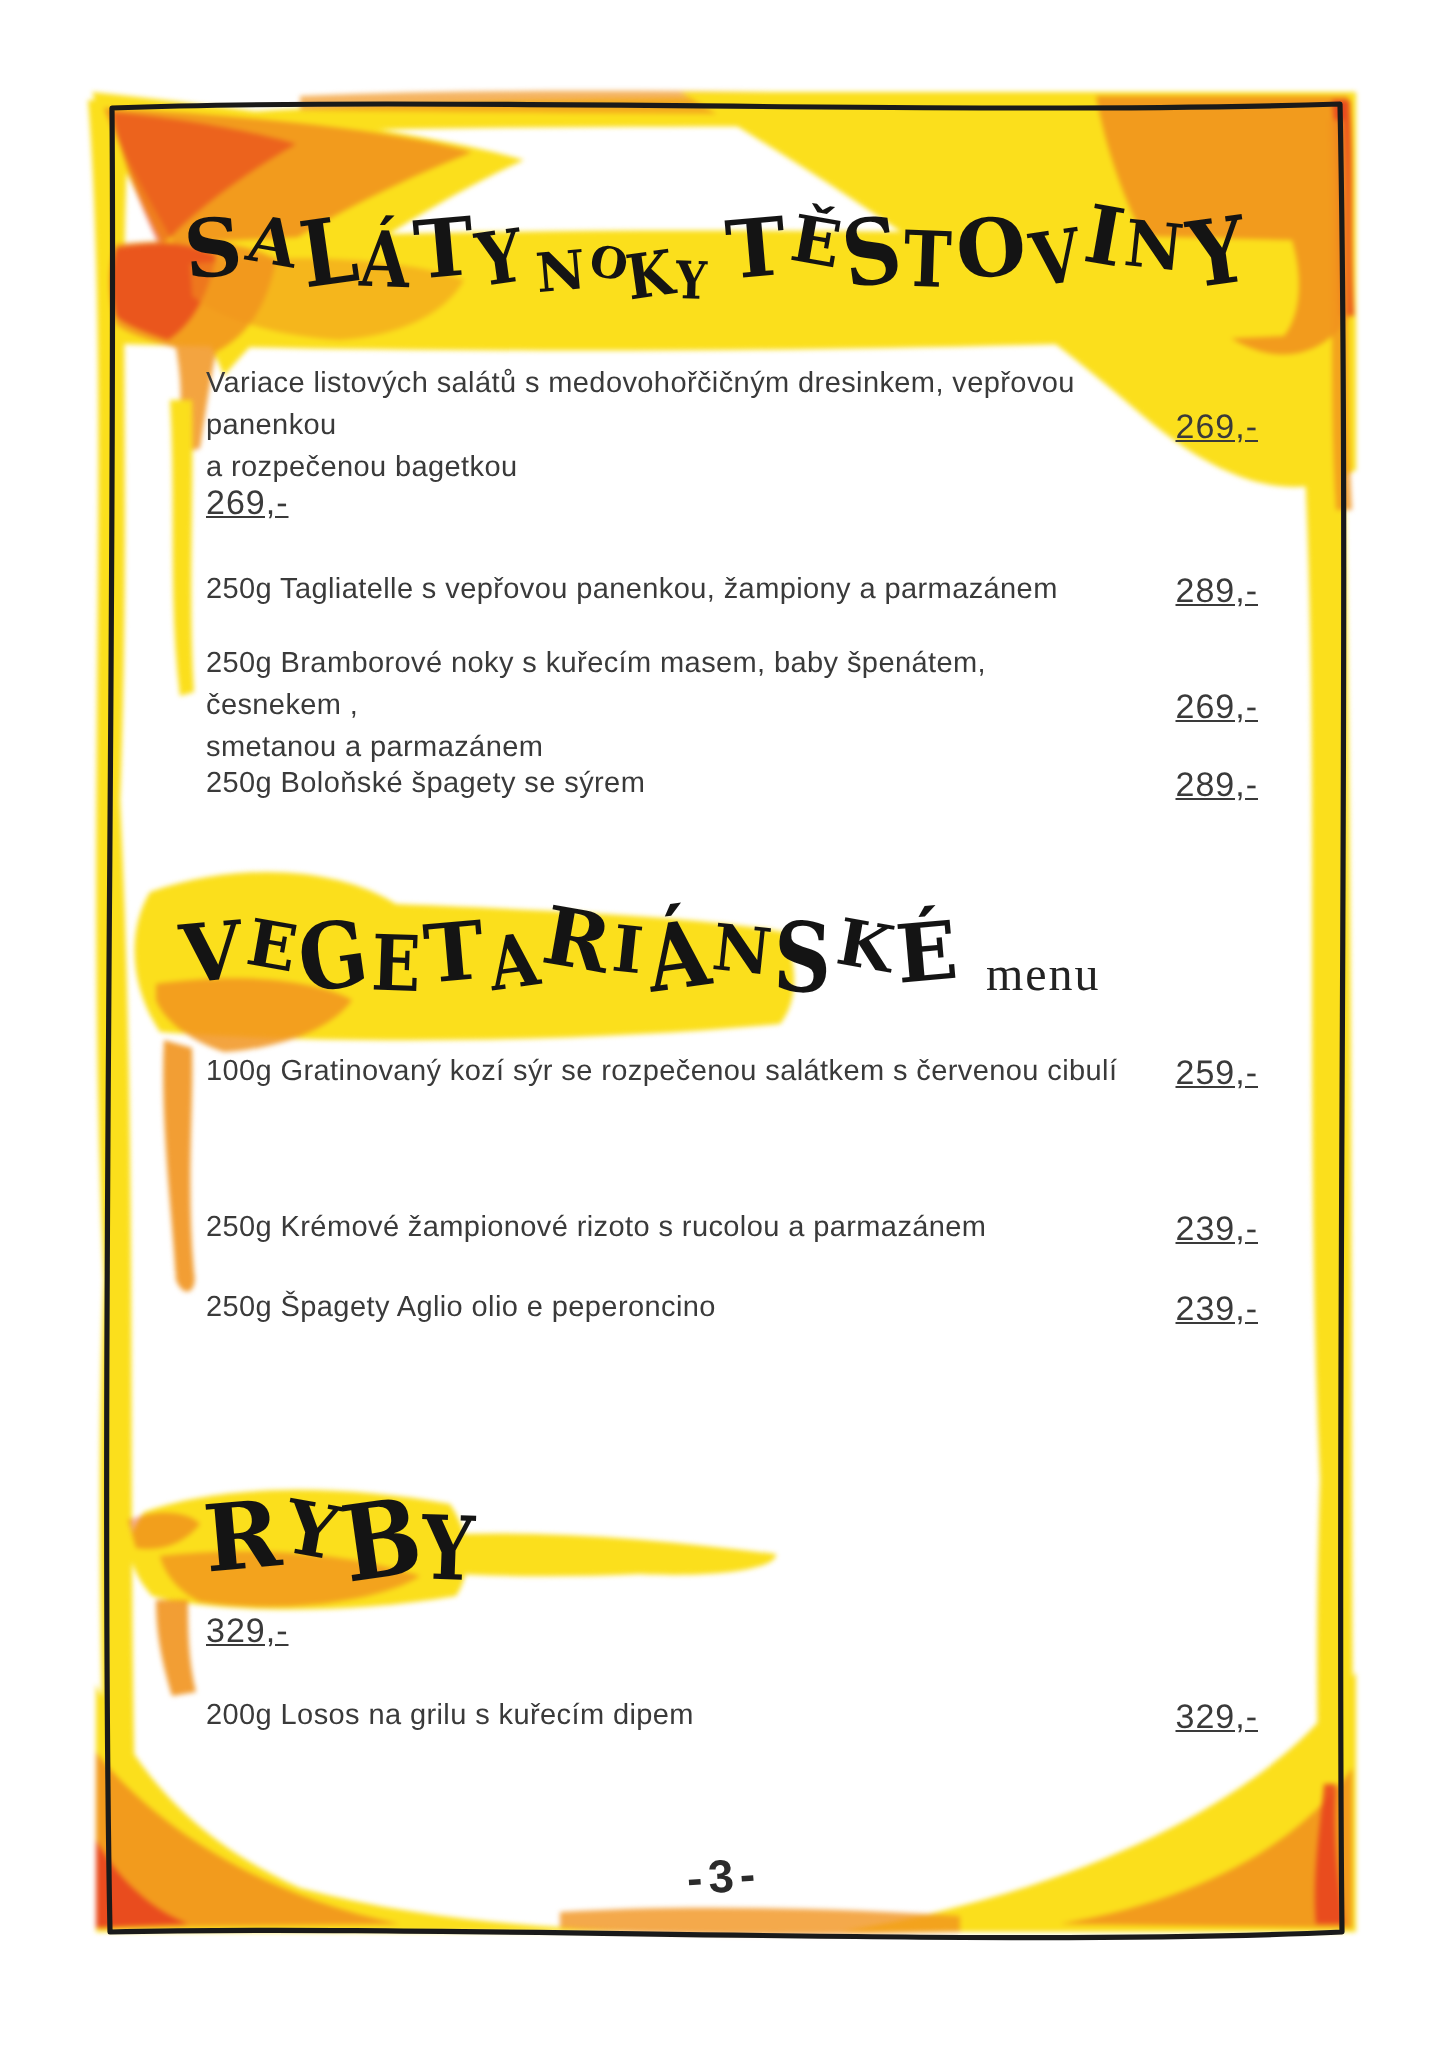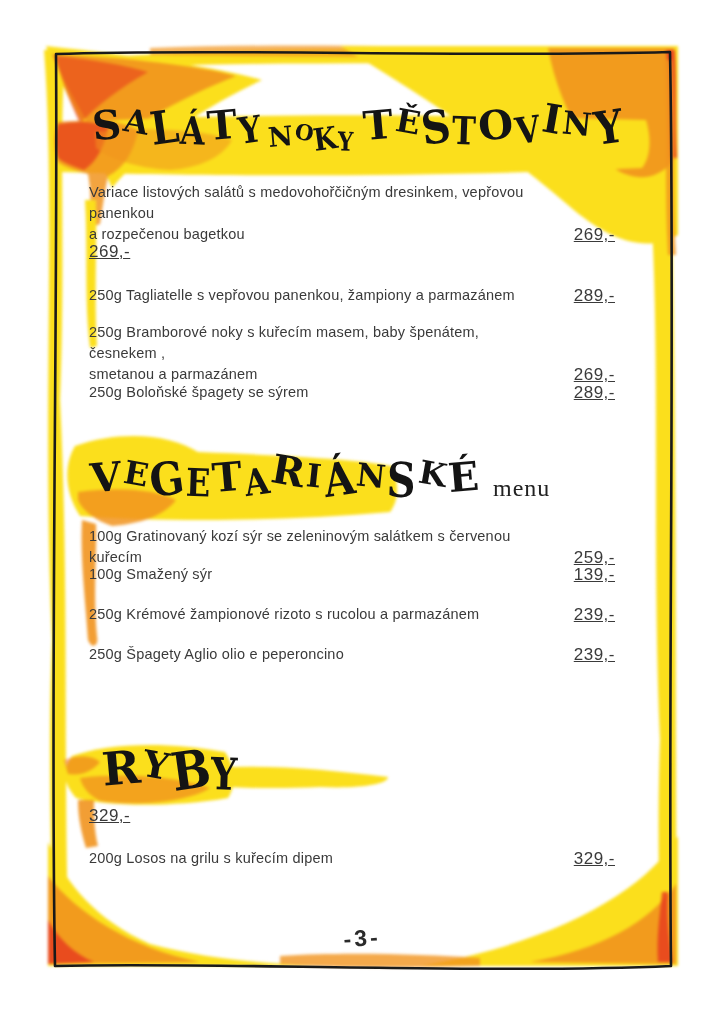--- a/index.html
+++ b/index.html
@@ -24,22 +24,22 @@
   .word-script{font-family:Liberation Serif, serif; font-size:24px; font-weight:normal;
            letter-spacing:1px; position:relative; top:6px; margin-left:6px; color:#222;}
   .fancy span{display:inline-block;}
   .fancy span:nth-child(2n){transform:rotate(6deg) translateY(-3px); font-size:.8em;}
   .fancy span:nth-child(2n+1){transform:rotate(-5deg) translateY(1px);}
   .fancy span:nth-child(3n){transform:rotate(-8deg) translateY(3px) scaleY(1.14);}
   .fancy span:nth-child(5n+2){transform:rotate(10deg) translateY(-5px);}
   .fancy span:nth-child(7n+4){transform:rotate(2deg) translateY(4px) scaleY(1.2);}
 
   
-  .row{position:absolute; left:89px; width:526px; z-index:2;
-       display:flex; justify-content:space-between; align-items:flex-end; gap:24px;}
+  .row{position:absolute; left:103px; width:526px; z-index:2;
+       display:flex; justify-content:space-between; align-items:center; gap:24px;}
   .item-name{font-size:14.5px; line-height:21px; color:var(--text); letter-spacing:.2px;
        white-space:pre-line; max-width:472px;}
   .item-price{font-size:17px; line-height:20px; color:var(--text); white-space:nowrap; letter-spacing:.5px;text-decoration:underline;}
 
   .page-num{position:absolute; left:0; right:0; top:925px; text-align:center; z-index:2;
        font-size:23px; font-weight:bold; color:#2b2b2b; letter-spacing:3px; transform:rotate(-4deg);}
 </style>
 </head>
 <body>
 
@@ -118,26 +118,22 @@
     <span class="item-name">250g Boloňské špagety se sýrem</span>
     <span class="item-price">289,-</span>
   </div>
 
   <h2 class="heading" style="left:90px; top:452px;">
     <span class="fancy word-lg"><span>V</span><span>E</span><span>G</span><span>E</span><span>T</span><span>A</span><span>R</span><span>I</span><span>Á</span><span>N</span><span>S</span><span>K</span><span>É</span></span>
     <span class="word-script">menu</span>
   </h2>
 
   <div class="row" style="top:526px">
-    <span class="item-name">100g Gratinovaný kozí sýr se zeleninovým salátkem s červenou kuřecím</span>
+    <span class="item-name">100g Gratinovaný kozí sýr se rozpečenou salátkem s červenou cibulí</span>
     <span class="item-price">259,-</span>
-  </div>
-  <div class="row" style="top:564px">
-    <span class="item-name">100g Smažený sýr</span>
-    <span class="item-price">139,-</span>
   </div>
   <div class="row" style="top:604px">
     <span class="item-name">250g Krémové žampionové rizoto s rucolou a parmazánem</span>
     <span class="item-price">239,-</span>
   </div>
   <div class="row" style="top:644px">
     <span class="item-name">250g Špagety Aglio olio e peperoncino</span>
     <span class="item-price">239,-</span>
   </div>
 

